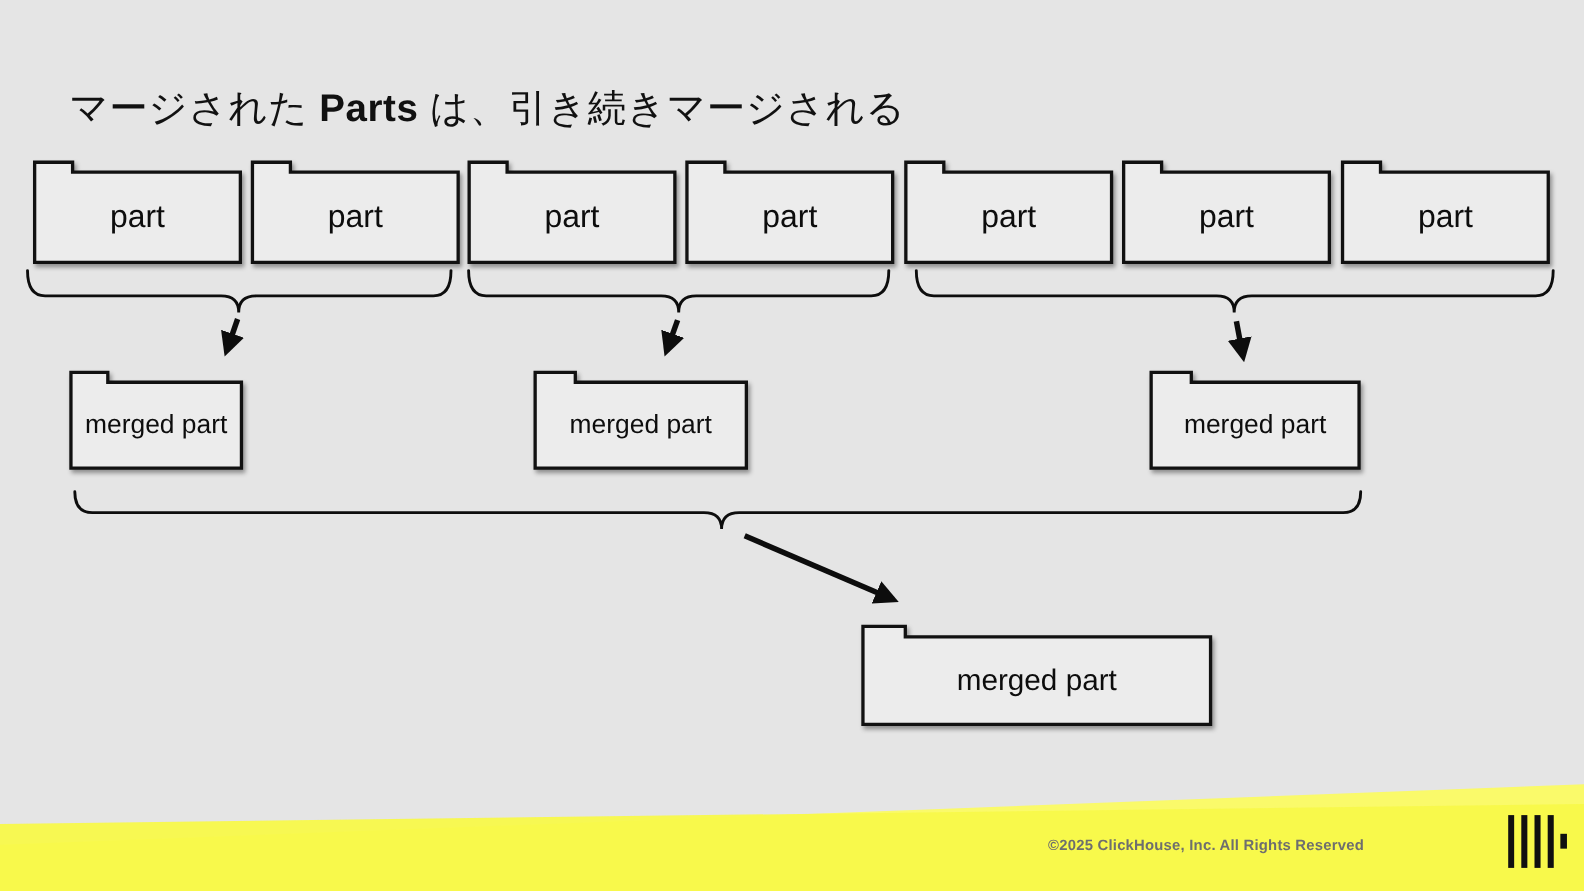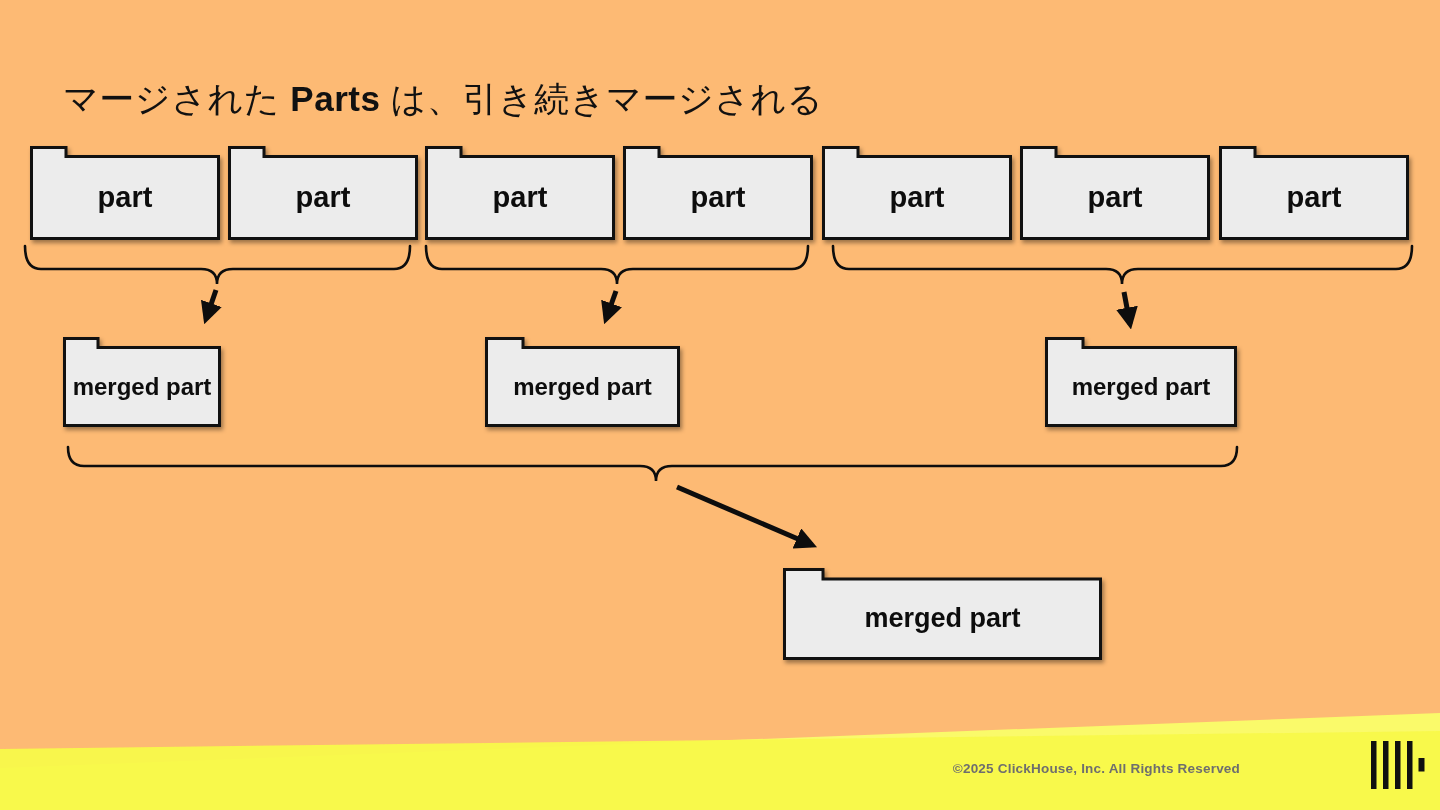--- a/index.html
+++ b/index.html
@@ -1,30 +1,30 @@
 <!DOCTYPE html>
 <html><head>
 <meta charset="utf-8">
 <style>
   html,body{margin:0;padding:0;background:#ffffff;}
   .slide{
-    position:relative;width:1440px;height:810px;overflow:hidden;background:#fdba74;
+    position:relative;width:1440px;height:810px;overflow:hidden;background:#e5e5e5;
     font-family:"Liberation Sans","DejaVu Sans",sans-serif;color:#111111;
   }
   
   .title{
     position:absolute;left:63px;top:76px;font-size:35px;line-height:46px;
     font-weight:500;letter-spacing:0.5px;color:#111;white-space:nowrap;
   }
   .title .em{font-weight:800;}
   
   .folder{position:absolute;display:flex;align-items:center;justify-content:center;}
   .folder svg{position:absolute;inset:0;overflow:visible;
     filter:drop-shadow(2px 3px 2px rgba(0,0,0,0.38));}
-  .folder .lbl{position:relative;padding-top:9px;font-weight:700;color:#0d0d0d;}
+  .folder .lbl{position:relative;padding-top:9px;font-weight:400;color:#0d0d0d;}
   .part-box .lbl{font-size:29px;}
   .merged-box .lbl{font-size:24px;}
   .final-box .lbl{font-size:27px;}
   
   .connectors{position:absolute;inset:0;pointer-events:none;}
   
   .footer-band{position:absolute;inset:0;pointer-events:none;}
   .copyright{
     position:absolute;top:761px;right:200px;font-size:13.5px;font-weight:700;
     color:#6e6e6e;letter-spacing:0.2px;

